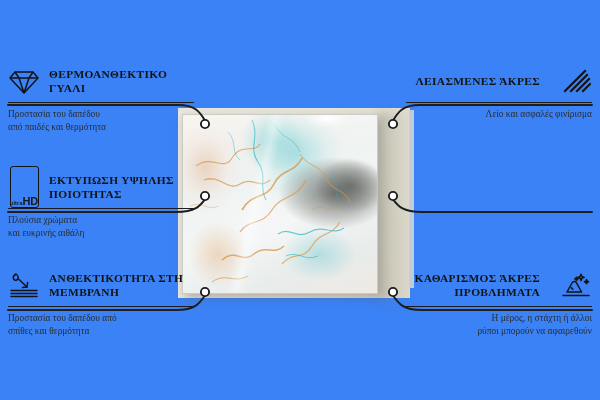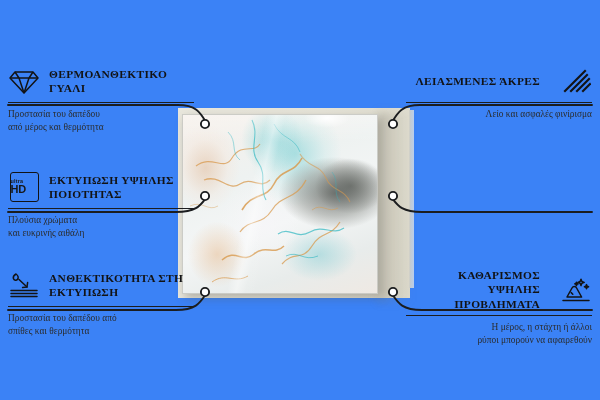--- a/index.html
+++ b/index.html
@@ -125,23 +125,23 @@
   
   #connectors {
     position: absolute; left: 0; top: 0;
     width: 600px; height: 400px;
     pointer-events: none;
   }
 
   .ultrahd-box {
     border: 1.6px solid #121315;
     border-radius: 3px;
-    width: 29px; height: 30px;
-    display: flex; flex-direction: column;
-    align-items: flex-start; justify-content: center;
+    width: 29px; height: 42px;
+    display: flex; flex-direction: row;
+    align-items: flex-end; justify-content: center;
     line-height: 1;
   }
   .ultrahd-box .u {
     font-family: "Liberation Sans", sans-serif;
     font-size: 5.4px; font-weight: 700; letter-spacing: .2px;
     margin-bottom: .5px;
   }
   .ultrahd-box .hd {
     font-family: "Liberation Sans", sans-serif;
     font-size: 11px; font-weight: 700; letter-spacing: -.2px;
@@ -220,21 +220,21 @@
         <svg width="30" height="28" viewBox="0 0 30 28" fill="none" stroke="#121315" stroke-width="1.5" stroke-linejoin="round">
           <path d="M6 5h18l5 6-14 15L1 11z"></path>
           <path d="M1 11h28M6 5l4 6M24 5l-4 6M10 11l5 15M20 11l-5 15"></path>
         </svg>
       </span>
       <span class="feat-title">ΘΕΡΜΟΑΝΘΕΚΤΙΚΟ
 ΓΥΑΛΙ</span>
     </div>
     <div class="rule"></div>
     <div class="feat-desc">Προστασία του δαπέδου
-από μέρος και θερμότητα</div>
+από παιδές και θερμότητα</div>
   </div>
 
   <div class="feat left" style="top:170px">
     <div class="feat-head">
       <span class="feat-icon">
         <span class="ultrahd-box">
           <span class="u">ultra</span>
           <span class="hd">HD</span>
         </span>
       </span>
@@ -250,21 +250,21 @@
     <div class="feat-head">
       <span class="feat-icon">
         <svg width="30" height="28" viewBox="0 0 30 28" fill="none" stroke="#121315" stroke-width="1.5" stroke-linecap="round" stroke-linejoin="round">
           <path d="M7 3c2.2 1.6 2.8 3.6 1.6 5.2C7.4 9.8 5 9.4 4.4 7.6 3.9 6 5 4.3 7 3z"></path>
           <path d="M10 8.5l8 7.5"></path>
           <path d="M18 16l.6-4.4M18 16l-4.4.6"></path>
           <path d="M2 19.5h26M2 22.5h26M2 25.5h26"></path>
         </svg>
       </span>
       <span class="feat-title">ΑΝΘΕΚΤΙΚΟΤΗΤΑ
-ΣΤΗ ΕΚΤΥΠΩΣΗ</span>
+ΣΤΗ ΜΕΜΒΡΑΝΗ</span>
     </div>
     <div class="rule"></div>
     <div class="feat-desc">Προστασία του δαπέδου από
 σπίθες και θερμότητα</div>
   </div>
 
   <div class="feat right" style="top:64px">
     <div class="feat-head">
       <span class="feat-icon">
         <svg width="30" height="28" viewBox="0 0 30 28" fill="none">
@@ -289,21 +289,21 @@
       <span class="feat-icon">
         <svg width="30" height="28" viewBox="0 0 30 28" fill="none" stroke="#121315" stroke-width="1.5" stroke-linecap="round" stroke-linejoin="round">
           <path d="M6 21l5-9a2.6 2.6 0 014.6 0l5 9z"></path>
           <path d="M2 24.5h26"></path>
           <path d="M10.2 16.6l1.6 1.6"></path>
           <path d="M20 3.2l.9 2.3 2.3.9-2.3.9-.9 2.3-.9-2.3-2.3-.9 2.3-.9z"></path>
           <path d="M25.5 8.6l.6 1.5 1.5.6-1.5.6-.6 1.5-.6-1.5-1.5-.6 1.5-.6z"></path>
           <path d="M15.4 6.2l.5 1.2 1.2.5-1.2.5-.5 1.2-.5-1.2-1.2-.5 1.2-.5z"></path>
         </svg>
       </span>
-      <span class="feat-title">ΚΑΘΑΡΙΣΜΟΣ ΥΨΗΛΗΣ
+      <span class="feat-title">ΚΑΘΑΡΙΣΜΟΣ ΆΚΡΕΣ
 ΠΡΟΒΛΗΜΑΤΑ</span>
     </div>
     <div class="rule"></div>
     <div class="feat-desc">Η μέρος, η στάχτη ή άλλοι
 ρύποι μπορούν να αφαιρεθούν</div>
   </div>
 
 </div>
 
 </body></html>

